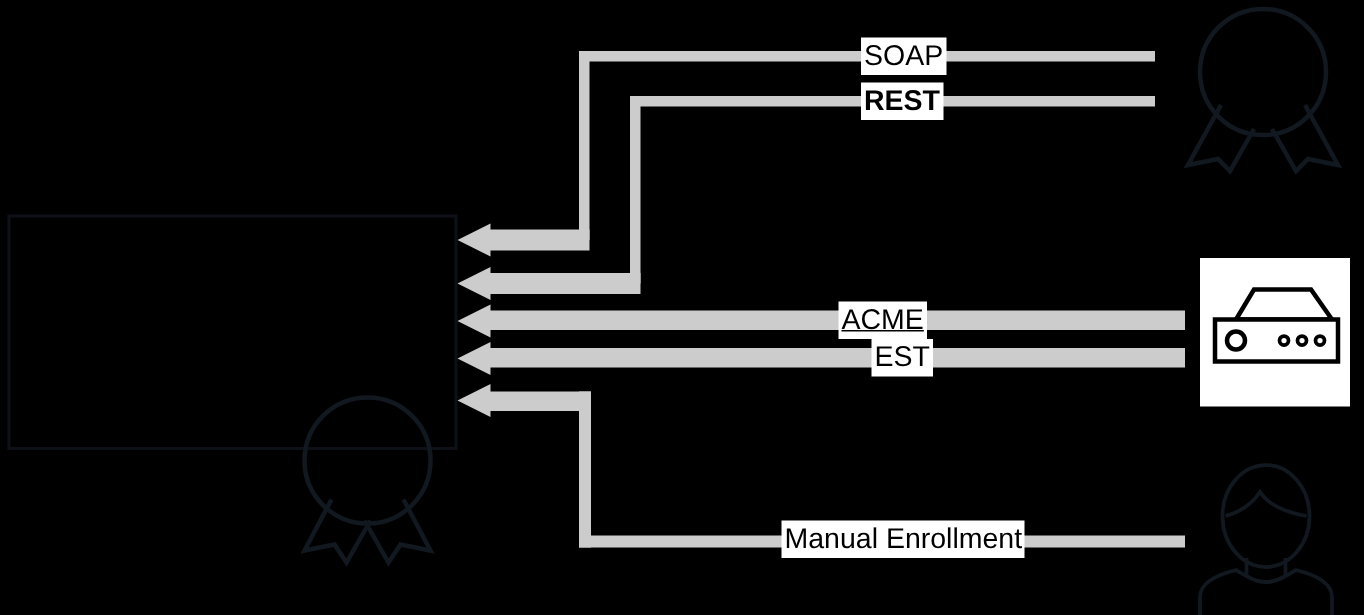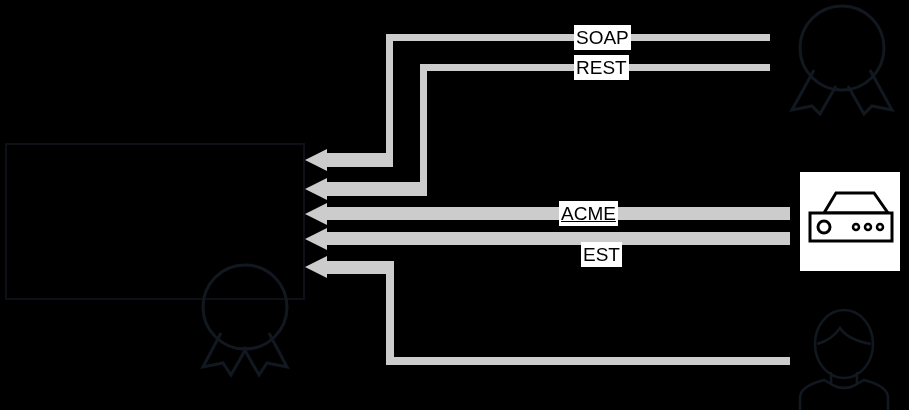--- a/index.html
+++ b/index.html
@@ -109,20 +109,21 @@
   <div class="abs seg" style="left:326px;top:232px;width:464px;height:13px;"></div>
   <div class="abs arrow" style="left:305px;top:228px;"></div>
 
   <div class="abs seg" style="left:386px;top:357px;width:404px;height:8px;"></div>
   <div class="abs seg" style="left:386px;top:261px;width:8px;height:104px;"></div>
   <div class="abs seg" style="left:326px;top:261px;width:68px;height:13px;"></div>
   <div class="abs arrow" style="left:305px;top:256px;"></div>
 
   <div class="abs wire-label" style="left:574px;top:25px;">SOAP</div>
 
-  <div class="abs wire-label" style="left:574px;top:55px;">REST</div>
+  <div class="abs wire-label" style="left:574px;top:55px;font-weight:bold;">REST</div>
 
   <div class="abs wire-label" style="left:559px;top:201px;text-decoration:underline;">ACME</div>
 
-  <div class="abs wire-label" style="left:581px;top:242px;">EST</div>
+  <div class="abs wire-label" style="left:581px;top:226px;">EST</div>
 
+  <div class="abs wire-label" style="left:521px;top:347px;">Manual Enrollment</div>
 
 </div>
 
 </body></html>

